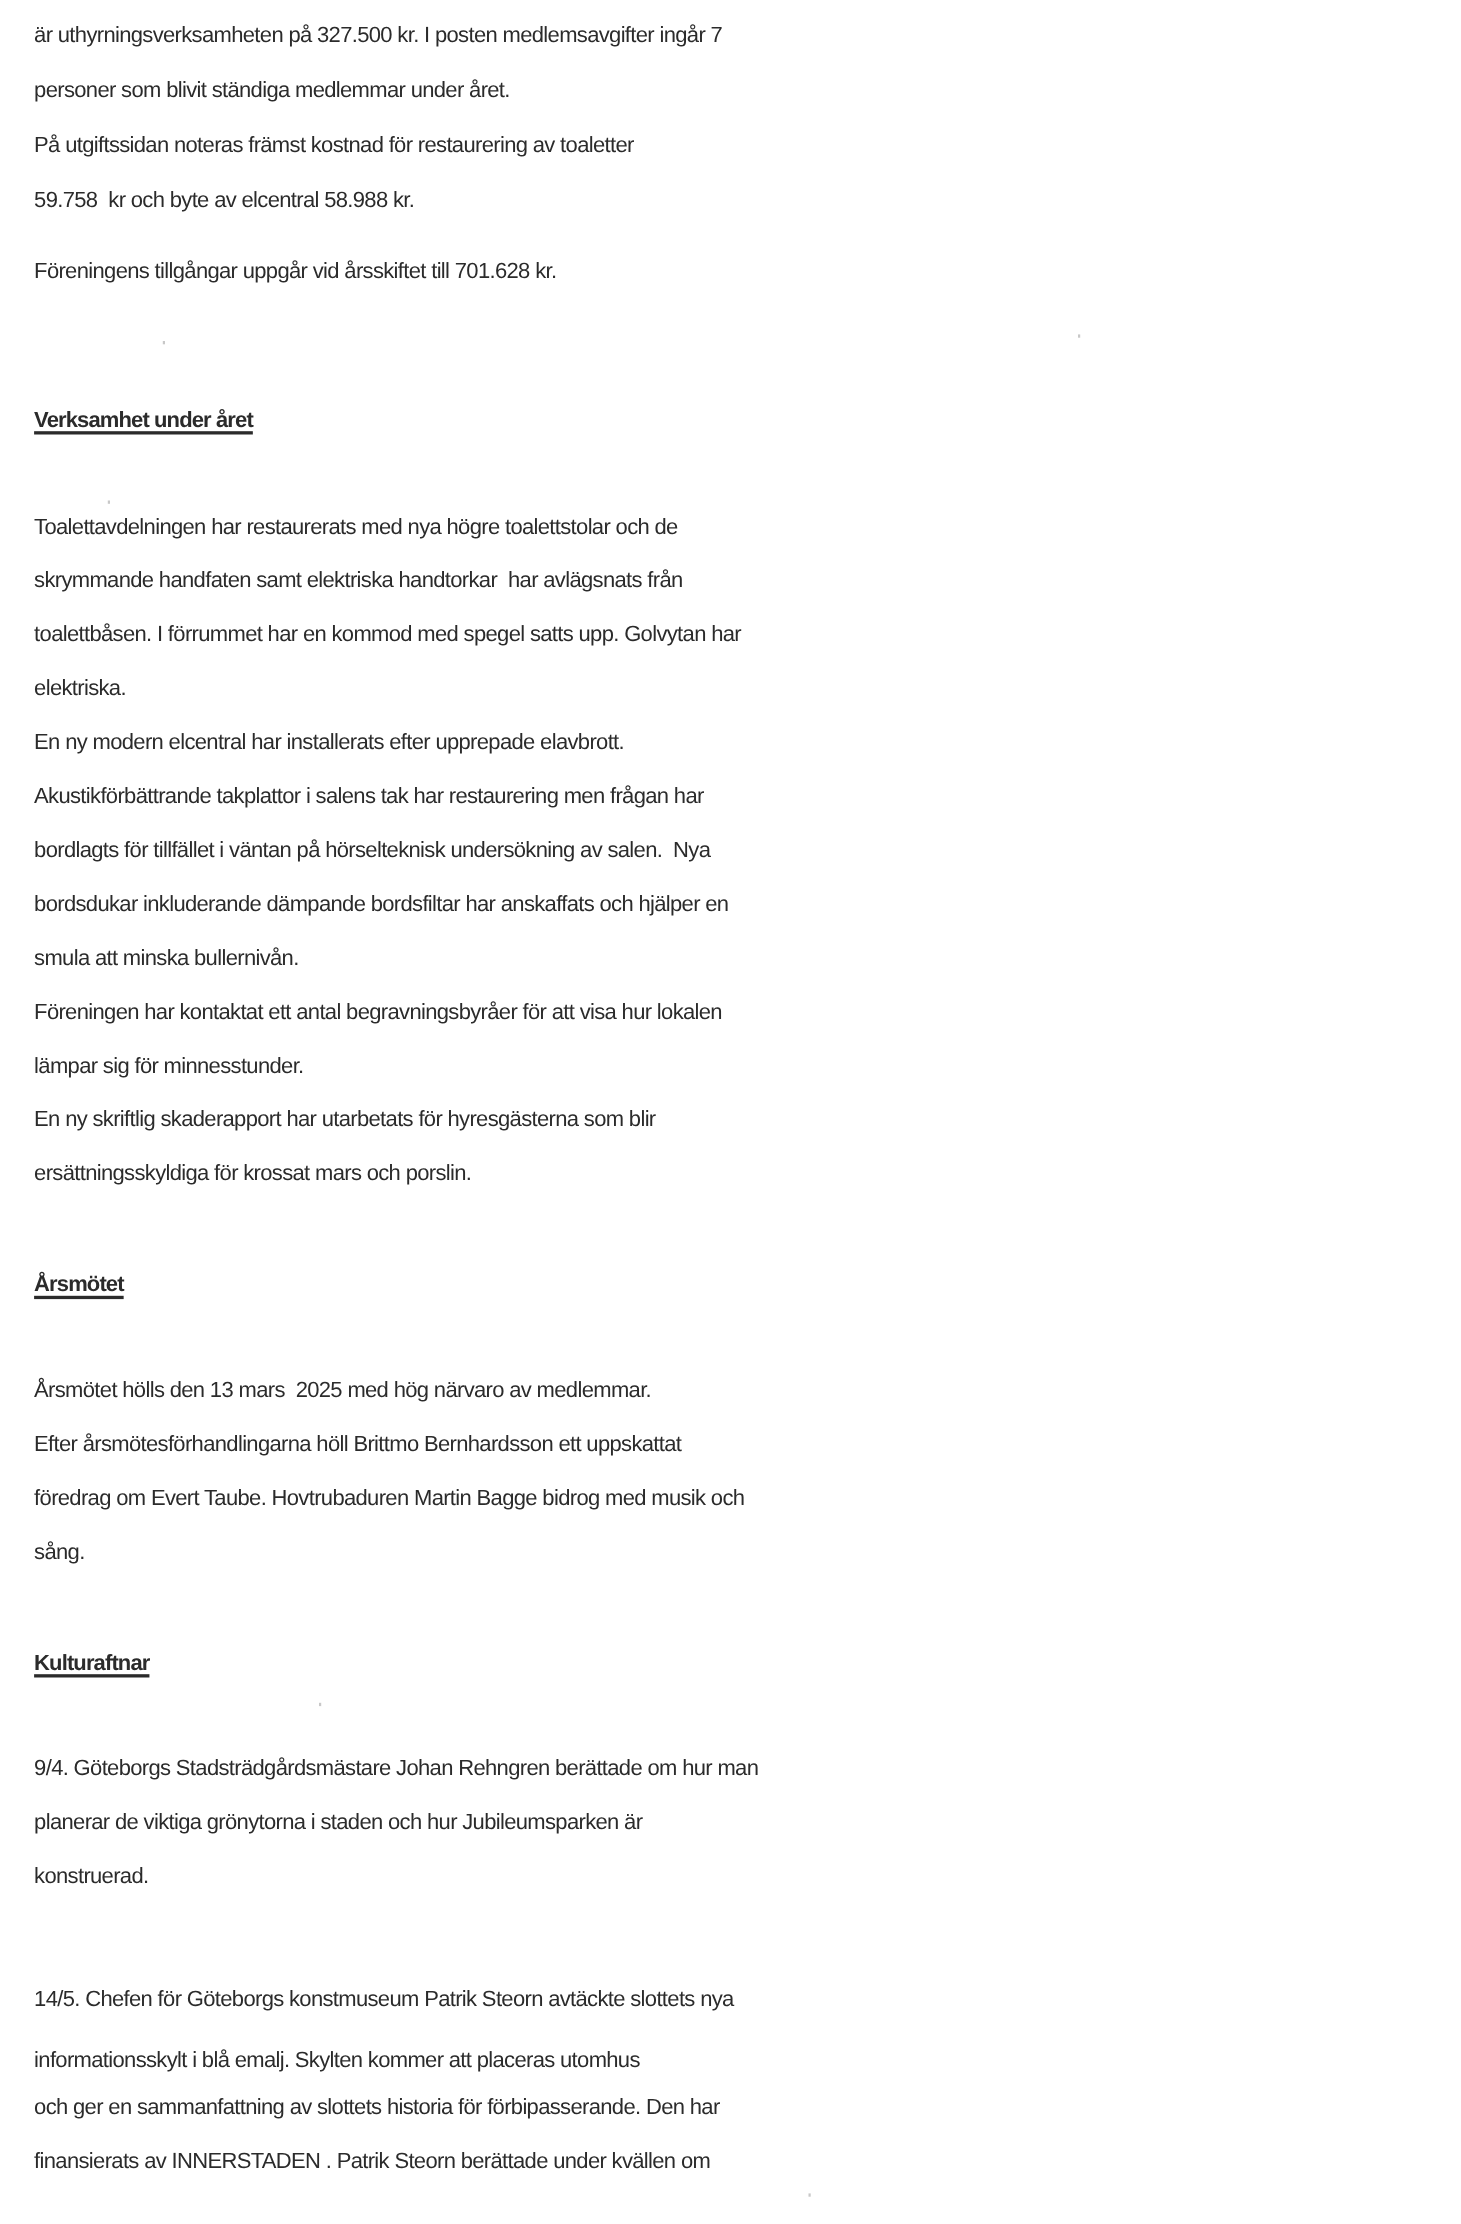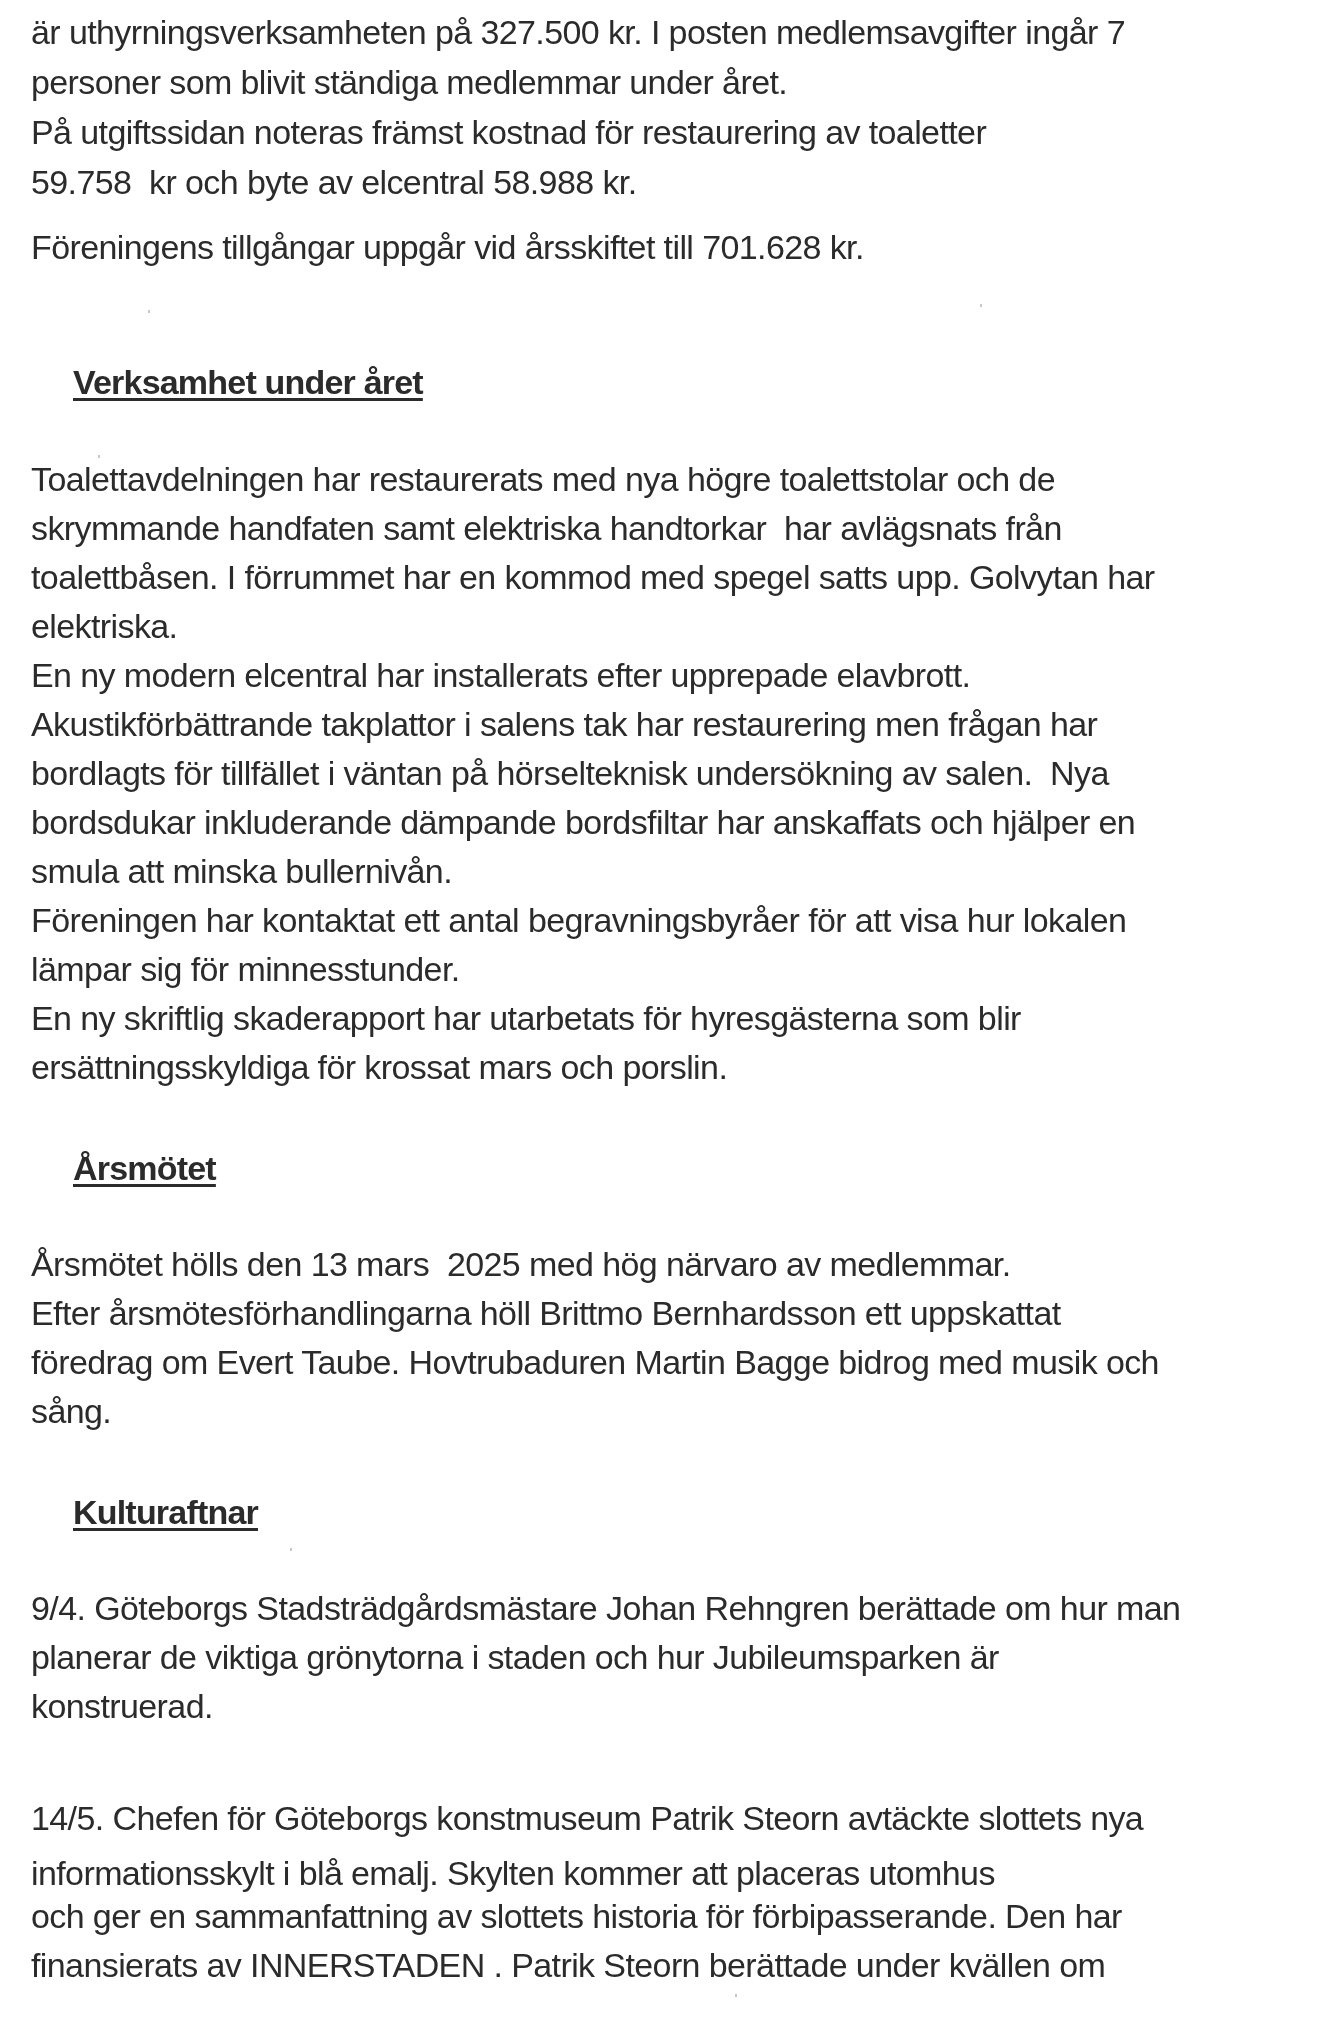--- a/index.html
+++ b/index.html
@@ -18,33 +18,32 @@
   .page {
     position: absolute;
     left: 0; top: 0;
     width: 1328px;
     height: 2022px;
     background: #ffffff;
   }
   .line {
     position: absolute;
     left: 31px;
-    font-size: 34px;
+    font-size: 20px;
     line-height: 36px;
     white-space: pre;
     letter-spacing: -0.6px;
     color: #2b2b2b;
   }
   .heading {
     font-weight: bold;
     text-decoration: underline;
     text-decoration-thickness: 3px;
     text-underline-offset: 4px;
     letter-spacing: -0.8px;
-    margin-left: 42px;
   }
   .speck {
     position: absolute;
     width: 2px;
     height: 3px;
     background: #9a9a9a;
     opacity: 0.55;
   }
 </style>
 </head>

